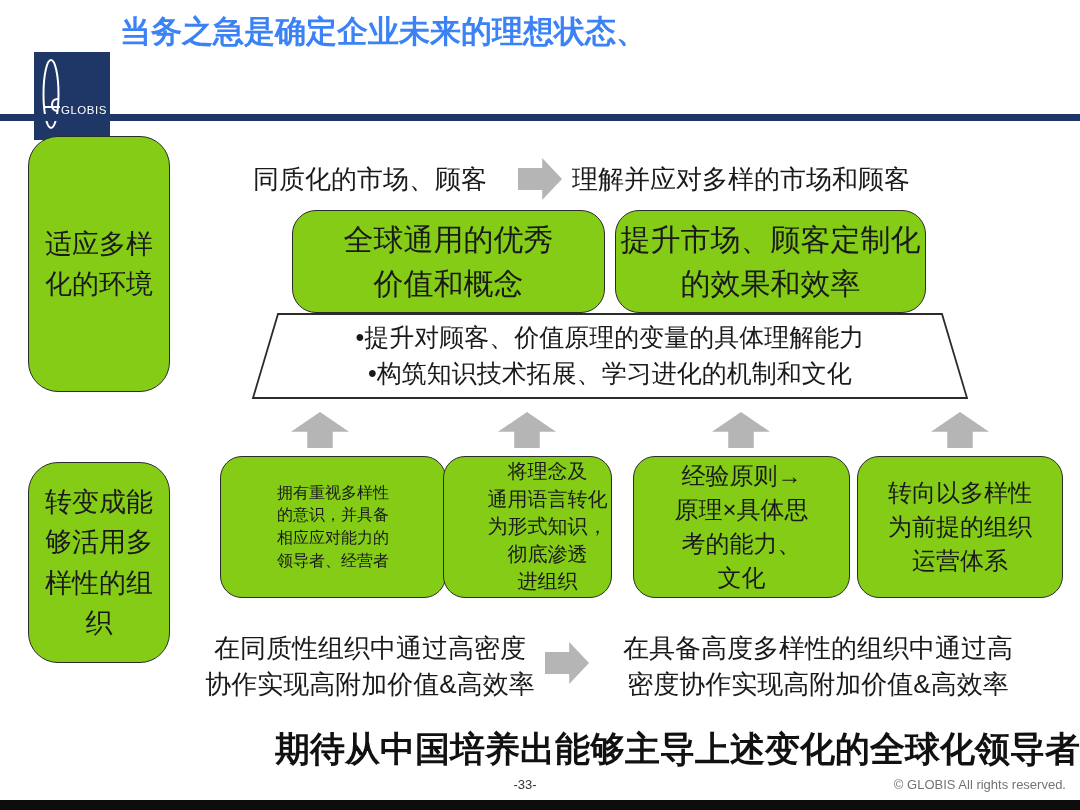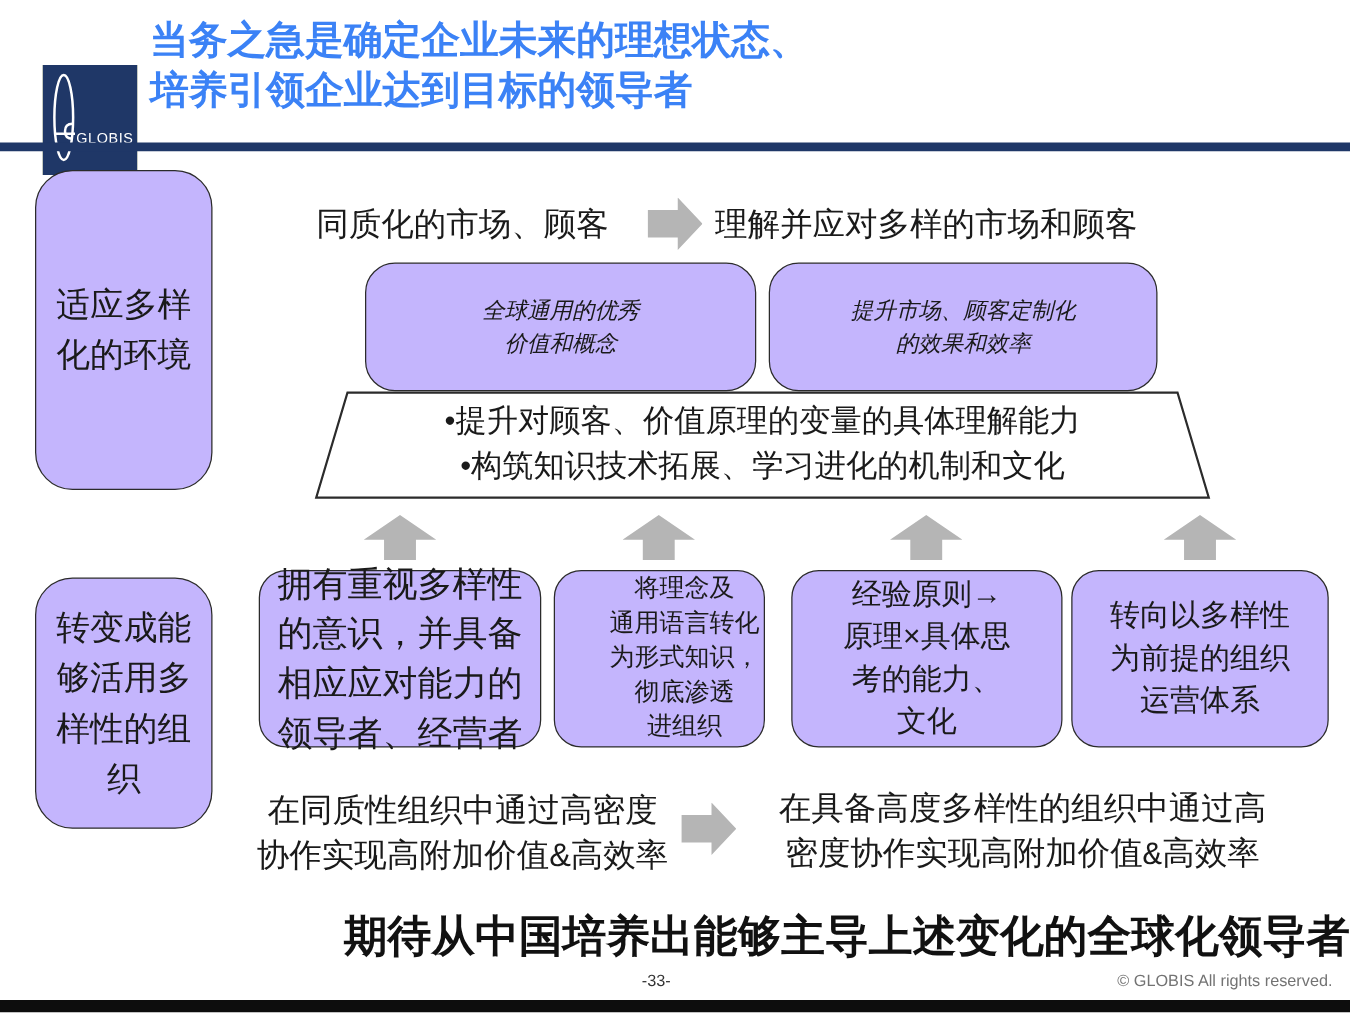--- a/index.html
+++ b/index.html
@@ -16,33 +16,33 @@
     left:34px;top:10px;width:76px;height:88px;background:#fef9c3;margin-top:42px;
   }
   .logo svg{display:block;width:100%;height:100%;}
   .header-title{
     left:120px;top:12px;width:920px;
     font-size:31px;font-weight:bold;line-height:1.28;color:#3b82f6;
   }
   .header-rule{left:0;top:114px;width:1080px;height:7px;background:#1f3767;}
   
   .rbox{
-    border:1.5px solid #2b2b2b;background:#c4b5fd;border-radius:24px;
+    border:1.5px solid #2b2b2b;background:#84cc16;border-radius:24px;
     display:flex;align-items:center;justify-content:center;
     text-align:center;box-sizing:border-box;
   }
   .side-box{left:28px;width:142px;border-radius:30px;font-size:27px;line-height:1.5;}
   .side-top{top:136px;height:256px;}
   .side-bottom{top:462px;height:201px;}
   
   .flow-text{font-size:26px;line-height:1.38;}
   .tf-from{left:253px;top:162px;}
   .tf-to{left:572px;top:162px;}
   
-  .mid-box{top:210px;height:103px;font-size:18px;line-height:1.45;font-style:italic;}
+  .mid-box{top:210px;height:103px;font-size:30px;line-height:1.45;}
   .mid-a{left:292px;width:313px;}
   .mid-b{left:615px;width:311px;}
   
   .trap-svg{left:248px;top:311px;width:724px;height:90px;}
   .trap-text{
     left:248px;top:311px;width:724px;height:88px;
     display:flex;align-items:center;justify-content:center;text-align:center;
     font-size:25px;line-height:1.44;
   }
   
@@ -52,27 +52,27 @@
   }
   .ua1{left:291px;} .ua2{left:498px;} .ua3{left:712px;} .ua4{left:931px;}
   .right-arrow{
     width:44px;height:42px;background:#b5b5b5;
     clip-path:polygon(0 24%,55% 24%,55% 0,100% 50%,55% 100%,55% 76%,0 76%);
   }
   .ra-top{left:518px;top:158px;}
   .ra-bottom{left:545px;top:642px;}
   
   .brow{top:456px;height:142px;border-radius:22px;}
-  .bb1{left:207px;width:226px;font-size:28px;line-height:1.42;}
+  .bb1{left:220px;width:226px;font-size:16px;line-height:1.42;}
   .bb2{left:443px;width:169px;font-size:20px;line-height:1.38;padding-left:40px;}
   .bb3{left:633px;width:217px;font-size:24px;line-height:1.42;}
   .bb4{left:857px;width:206px;font-size:24px;line-height:1.42;}
   
   .bf-from{left:200px;top:631px;width:340px;text-align:center;}
-  .bf-to{left:598px;top:631px;width:440px;text-align:center;font-family:Liberation Mono, monospace;}
+  .bf-to{left:598px;top:631px;width:440px;text-align:center;}
   
   .conclusion{
     left:0;top:726px;width:1080px;text-align:right;
     font-size:35px;font-weight:bold;color:#111;
   }
   .footer-page{left:0;top:777px;width:1050px;text-align:center;font-size:13px;color:#333;}
   .footer-copy{right:14px;top:777px;font-size:13px;color:#737373;}
   .bottom-bar{left:0;top:800px;width:1080px;height:10px;background:#0d0d0d;}
 </style>
 </head>
@@ -83,21 +83,20 @@
     <rect x="0" y="0" width="76" height="88" fill="#1f3767"></rect>
     <ellipse cx="17" cy="42" rx="7.5" ry="34" fill="none" stroke="#ffffff" stroke-width="2"></ellipse>
     <path d="M10 55 L26 55" stroke="#ffffff" stroke-width="2" fill="none"></path>
     <path d="M24 47 q-6 0 -6 6 q0 6 6 6" stroke="#ffffff" stroke-width="2" fill="none"></path>
     <text x="27" y="62" fill="#ffffff" font-size="11.5" font-family="Liberation Sans, DejaVu Sans, sans-serif" letter-spacing="0.5">GLOBIS</text>
   </svg>
 </div>
 
 <div class="abs header-title">
   <div>当务之急是确定企业未来的理想状态、</div>
-  <div>培养引领企业达到目标的领导者</div>
 </div>
 
 <div class="abs header-rule"></div>
 
 <div class="abs rbox side-box side-top pre">适应多样
 化的环境</div>
 <div class="abs rbox side-box side-bottom pre">转变成能
 够活用多
 样性的组
 织</div>

